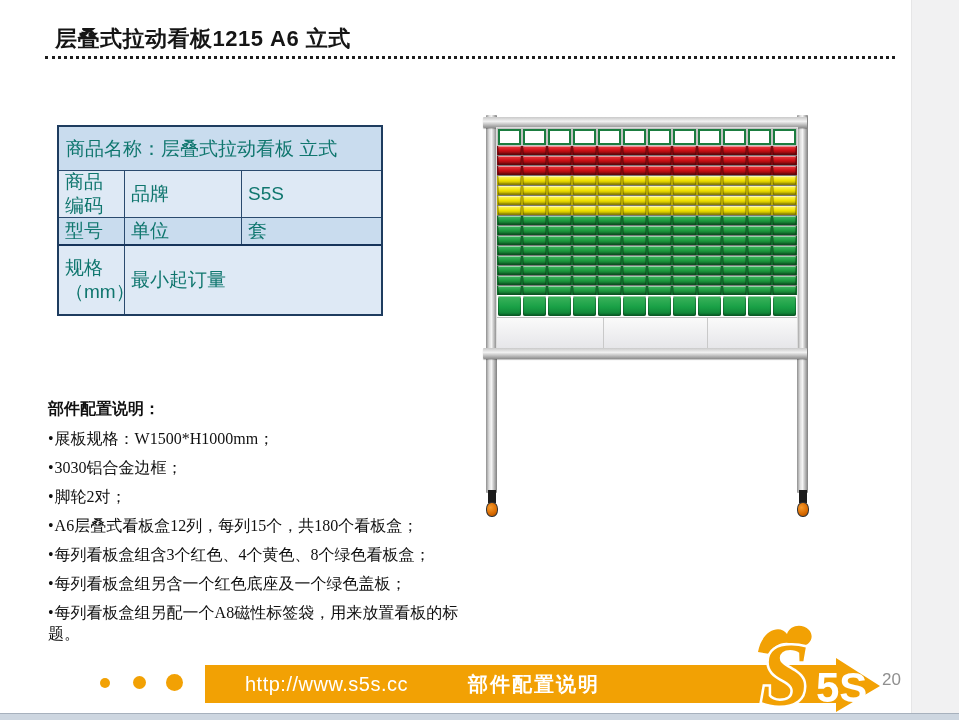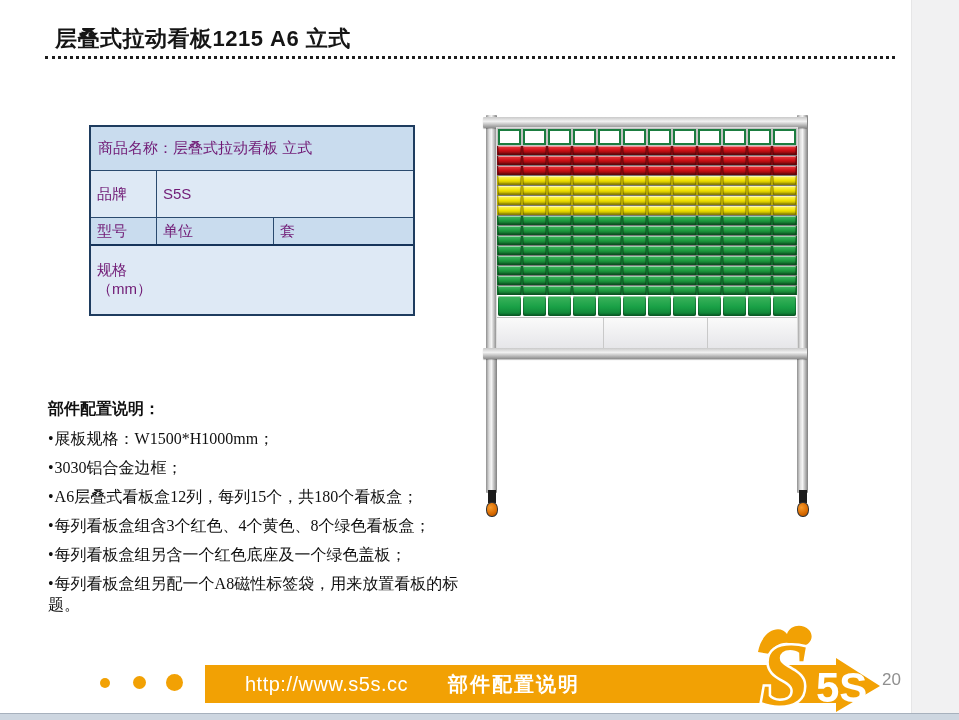--- a/index.html
+++ b/index.html
@@ -11,21 +11,21 @@
         background:#cdd6e0;border-top:1px solid #a7b1bd;box-sizing:border-box;}
 
   
   .page-title{position:absolute;left:55px;top:24px;font-size:22px;font-weight:bold;
         color:#151515;letter-spacing:.5px;}
   .dotted-rule{position:absolute;left:45px;top:56px;width:850px;height:0;
         border-bottom:3.5px dotted #1e1e1e;}
 
   
   .ptable{position:absolute;left:57px;top:125px;width:326px;box-sizing:border-box;
-        border:2px solid #1e3c5f;color:#701a75;font-size:15px;margin-left:32px;}
+        border:2px solid #1e3c5f;color:#0f766e;font-size:19px;}
   .trow-name{height:43px;background:#c9dcee;display:flex;align-items:center;padding-left:7px;}
   .trow{display:grid;grid-template-columns:65px 117px 69px 71px;border-top:1px solid #2a4a6e;}
   .trow.thick{border-top:2px solid #16345a;}
   .trow-2{background:#dee9f5;}  .trow-2 .tcell{height:46px;}
   .trow-3{background:#c9dcee;}  .trow-3 .tcell{height:26px;}
   .trow-4{background:#dee9f5;}  .trow-4 .tcell{height:68px;}
   .tcell{display:flex;align-items:center;padding:0 4px 0 6px;box-sizing:border-box;line-height:1.25;}
   .tcell + .tcell{border-left:1px solid #2a4a6e;}
 
   
@@ -69,57 +69,60 @@
   .caster .wheel{position:absolute;left:1px;top:12px;width:12px;height:15px;border-radius:45%;
         background:radial-gradient(circle at 35% 35%,#f59a2e 0%,#d96a00 60%,#9c4a00 100%);
         border:1px solid #333;box-sizing:border-box;}
 
   
   .dot{position:absolute;border-radius:50%;background:#f2a104;}
   .dot.d1{left:100px;top:678px;width:10px;height:10px;}
   .dot.d2{left:133px;top:676px;width:13px;height:13px;}
   .dot.d3{left:166px;top:674px;width:17px;height:17px;}
   .footer-bar{position:absolute;left:205px;top:665px;width:590px;height:38px;background:#f2a104;
-        display:flex;align-items:center;color:#ffffff;}
+        display:flex;align-items:center;color:#ffffff;gap:20px;}
   .footer-url{margin-left:40px;font-size:20px;letter-spacing:.5px;}
   .footer-slogan{margin-left:40px;font-size:20px;font-weight:bold;letter-spacing:2px;}
   .logo{position:absolute;left:688px;top:620px;width:200px;height:100px;}
   .page-num{position:absolute;left:882px;top:670px;font-size:17px;color:#8f8f8f;}
 </style>
 </head>
 <body>
 
 <div id="page">
 
   <div class="right-strip"></div>
   <div class="bottom-strip"></div>
 
   <div class="page-title">层叠式拉动看板1215 A6 立式</div>
   <div class="dotted-rule"></div>
 
   <div class="ptable">
     <div class="trow-name">商品名称：层叠式拉动看板 立式</div>
     <div class="trow trow-2">
+      <div class="tcell">商品编码</div>
       <div class="tcell">品牌</div>
       <div class="tcell">S5S</div>
     </div>
     <div class="trow trow-3">
       <div class="tcell">型号</div>
       <div class="tcell">单位</div>
       <div class="tcell">套</div>
     </div>
     <div class="trow trow-4 thick">
       <div class="tcell">规格（mm）</div>
+      <div class="tcell">最小起订量</div>
     </div>
   </div>
 
   <div class="specs">
     <div class="spec-heading">部件配置说明：</div>
     <div class="spec-line">展板规格：W1500*H1000mm；</div>
     <div class="spec-line">3030铝合金边框；</div>
+    <div class="spec-line">脚轮2对；</div>
     <div class="spec-line">A6层叠式看板盒12列，每列15个，共180个看板盒；</div>
     <div class="spec-line">每列看板盒组含3个红色、4个黄色、8个绿色看板盒；</div>
     <div class="spec-line">每列看板盒组另含一个红色底座及一个绿色盖板；</div>
     <div class="spec-line">每列看板盒组另配一个A8磁性标签袋，用来放置看板的标题。</div>
   </div>
 
   <div class="board">
     <div class="post left"></div>
     <div class="post right"></div>
     <div class="rail top"></div>

